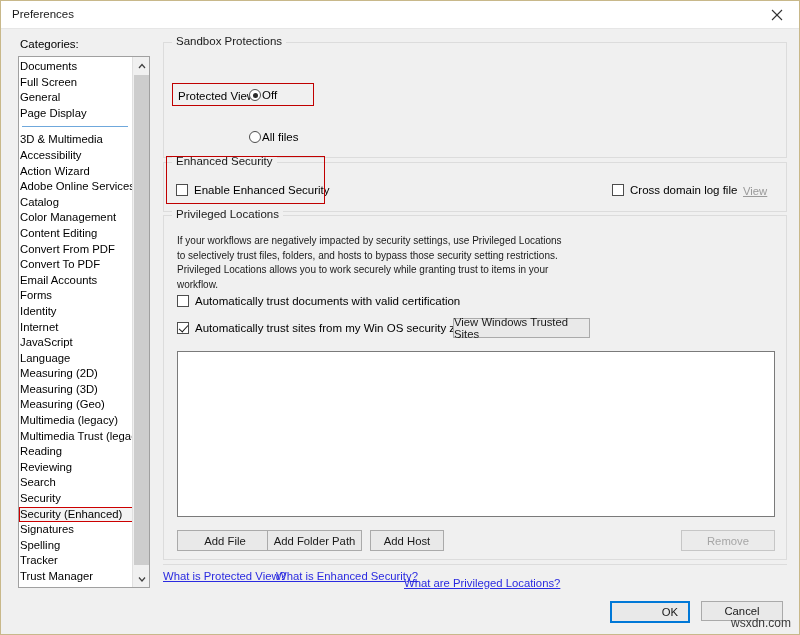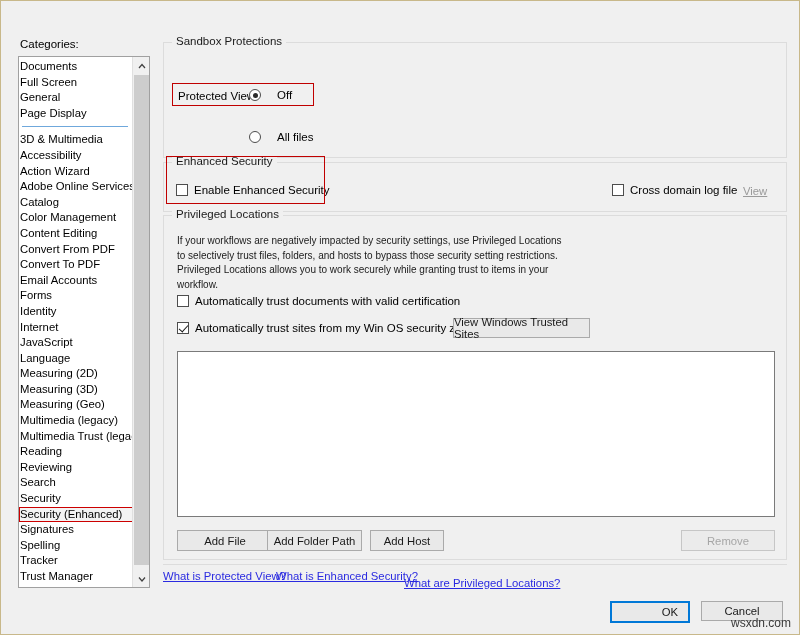--- a/index.html
+++ b/index.html
@@ -125,21 +125,21 @@
     pointer-events: none;
   }
   #red-protected { left: 171px; top: 82px; width: 142px; height: 23px; }
   #red-enhanced { left: 165px; top: 155px; width: 159px; height: 48px; }
 
   
   .lbl { position: absolute; font-size: 11.5px; white-space: nowrap; }
 
   .radio {
     position: absolute;
-    display: flex; align-items: flex-start; gap: 16px;
+    display: flex; align-items: flex-start; gap: 1px;
     cursor: default;
     font-size: 11.5px;
     white-space: nowrap;
   }
   .radio .dot {
     width: 12px; height: 12px;
     border: 1px solid #4d4d4d;
     border-radius: 50%;
     background: #fff;
     display: inline-block;
@@ -236,20 +236,29 @@
     font-size: 12px;
     color: #3a3a3a;
     font-family: "Liberation Sans", sans-serif;
   }
 </style>
 </head>
 <body>
 
 <div id="window">
 
+  <div id="titlebar">
+    <span id="title-text">Preferences</span>
+    <div id="close-btn">
+      <svg width="12" height="12" viewBox="0 0 12 12" aria-hidden="true">
+        <line x1="1" y1="1" x2="11" y2="11" stroke="#333" stroke-width="1.1"></line>
+        <line x1="11" y1="1" x2="1" y2="11" stroke="#333" stroke-width="1.1"></line>
+      </svg>
+    </div>
+  </div>
 
   <div id="cat-label">Categories:</div>
   <div id="cat-box">
     <div id="cat-list">
         <div class="cat-item">Documents</div>
         <div class="cat-item">Full Screen</div>
         <div class="cat-item">General</div>
         <div class="cat-item">Page Display</div>
         <div class="cat-sep"></div>
         <div class="cat-item">3D &amp; Multimedia</div>

